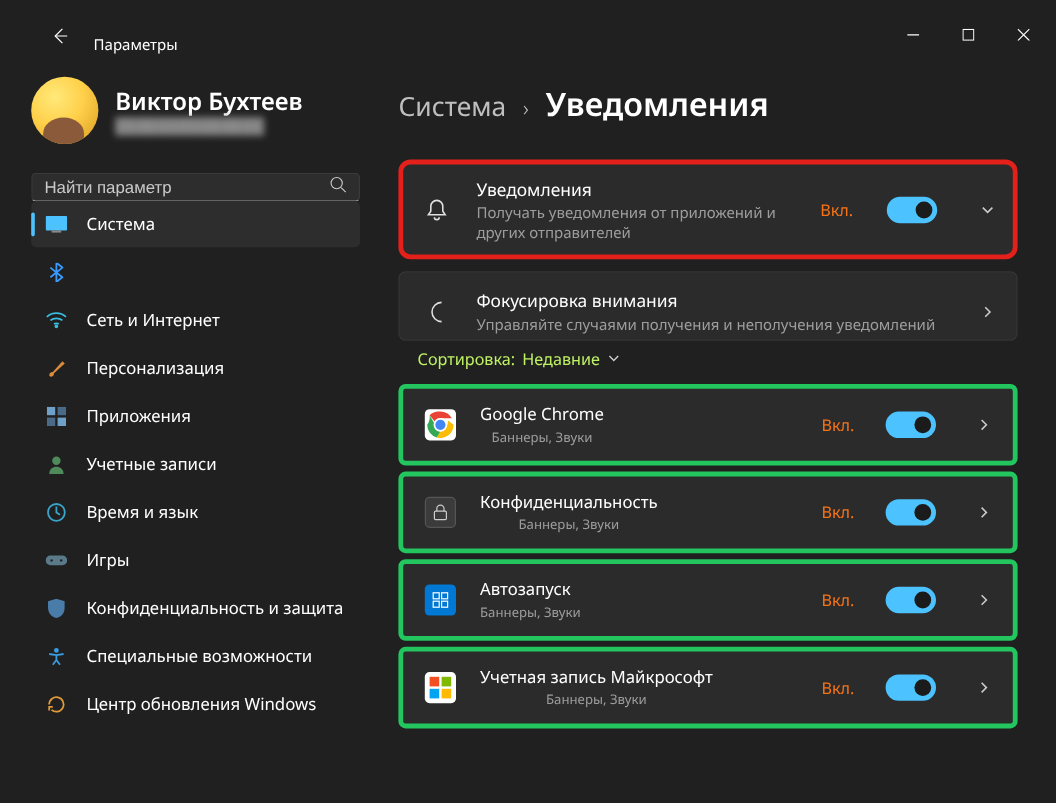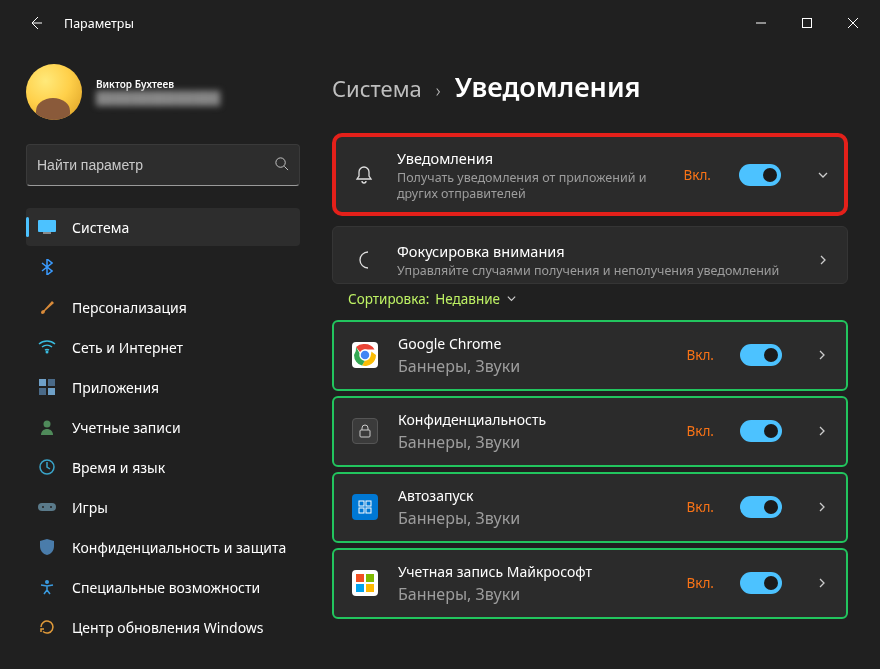--- a/index.html
+++ b/index.html
@@ -9,22 +9,23 @@
     color: #fff;
     width: 880px;
     height: 669px;
     overflow: hidden;
     font-size: 14px;
   }
   
   .titlebar {
     height: 46px;
     display: flex;
-    align-items: center;
+    align-items: flex-end;
     padding: 0 4px 0 20px;
+    margin-left: 14px;
   }
   .back-arrow {
     width: 32px; height: 32px;
     display: flex; align-items: center; justify-content: center;
     color: #ccc; cursor: pointer; border-radius: 4px;
   }
   .titlebar-title { font-size: 12.5px; color: #fff; margin-left: 12px; }
   .wincontrols { margin-left: auto; display: flex; }
   .winbtn { width: 46px; height: 34px; display:flex;align-items:center;justify-content:center; color:#fff; cursor:pointer;}
   
@@ -36,28 +37,27 @@
   .avatar {
     width:56px; height:56px; border-radius:50%;
     background: radial-gradient(circle at 35% 30%, #ffe97a 0%, #ffd04a 45%, #d89a1f 100%);
     position:relative; overflow:hidden;
   }
   .avatar::after{
     content:""; position:absolute; bottom:-4px; left:10px; width:34px; height:26px;
     background:#8a5a3a; border-radius:50% 50% 40% 40%;
   }
   .profile-text { line-height:1.25; }
-  .profile-name { font-size:10px; font-weight:600; }
+  .profile-name { font-size:20px; font-weight:600; }
   .profile-email { font-size:12.5px; color:#888; filter: blur(3px);}
   
   .search {
-    height:42px; background:#2d2d2d; border:1px solid #3a3a3a;
+    height:24px; background:#2d2d2d; border:1px solid #3a3a3a;
     border-bottom:1px solid #9a9a9a;
     border-radius:4px; display:flex; align-items:center; padding:0 10px;
-    margin-bottom:22px;
   }
   .search input{
     flex:1; background:transparent; border:none; outline:none; color:#fff;
     font-size:14px;
   }
   .search input::placeholder{ color:#c9c9c9; }
   .search-icn{ color:#ccc; }
   
   .nav { display:flex; flex-direction:column; gap:2px; }
   .nav-item{
@@ -99,32 +99,32 @@
     content:""; position:absolute; width:14px; height:14px; border-radius:50%;
     background:#1b1b1b; top:4px; right:4px;
   }
   .chev{ color:#ccc; width:12px; display:flex; justify-content:center;}
   
   .sect-title{ font-size:14.5px; font-weight:600; margin:26px 0 12px 2px;}
   .sort-row{ display:flex; align-items:center; gap:6px; color:#bef264; font-size:13.5px;
     padding:0 0 12px 16px; cursor:pointer;}
   
   .approw{
-    background:#2b2b2b; border:2px solid #22c55e; border-radius:6px;
+    background:#2b2b2b; border:4px solid #22c55e; border-radius:6px;
     padding:12px 18px 12px 18px; display:flex; align-items:center; gap:20px;
     margin-bottom:5px; cursor:pointer;
   }
   .appicn{ width:26px; height:26px; border-radius:4px; display:flex;align-items:center;justify-content:center;}
   .ic-chrome{ background:#fff; position:relative;}
   .ic-chrome svg{display:block;}
   .ic-priv{ background:#3b3b3b; border:1px solid #555;}
   .ic-auto{ background:#0078d4;}
   .ic-ms{ background:#fff;}
   .app-title{ font-size:14px;}
-  .app-sub{ font-size:16px; color:#9d9d9d; margin-top:2px;}
+  .app-sub{ font-size:11px; color:#9d9d9d; margin-top:2px;text-align:center;}
   .approw .spacer{flex:1;}
   .main::-webkit-scrollbar{width:0;}
 </style>
 </head>
 <body>
 
 <div class="titlebar">
   <div class="back-arrow">
     <svg width="16" height="16" viewBox="0 0 16 16">
         <path d="M10 2 4 8l6 6" stroke="#fff" stroke-width="1" fill="none"></path>
@@ -184,34 +184,34 @@
       </div>
       <div class="nav-item">
         <span class="nav-icn" style="color:#3a9bff">
           <svg width="12" height="16" viewBox="0 0 12 16">
               <path d="M6 0v16l5-4-10-8m0 8l10-8-5-4" stroke="#3a9bff" fill="none" stroke-width="1.5"></path>
             </svg>
         </span>
       </div>
       <div class="nav-item">
         <span class="nav-icn">
-          <svg width="16" height="16" viewBox="0 0 16 16">
-              <path d="M2 14c0-2 1-3 3-3l8-9 2 2-9 8c0 2-1 3-3 3z" fill="#d98b3a"></path>
-            </svg>
-        </span>
-        <span>Персонализация</span>
-      </div>
-      <div class="nav-item">
-        <span class="nav-icn">
           <svg width="18" height="14" viewBox="0 0 18 14">
               <path d="M1 4a12 12 0 0116 0M4 7a8 8 0 0110 0M7 10a4 4 0 014 0" stroke="#39bde0" fill="none" stroke-width="1.5"></path>
               <circle cx="9" cy="12" r="1.5" fill="#39bde0"></circle>
             </svg>
         </span>
         <span>Сеть и Интернет</span>
+      </div>
+      <div class="nav-item">
+        <span class="nav-icn">
+          <svg width="16" height="16" viewBox="0 0 16 16">
+              <path d="M2 14c0-2 1-3 3-3l8-9 2 2-9 8c0 2-1 3-3 3z" fill="#d98b3a"></path>
+            </svg>
+        </span>
+        <span>Персонализация</span>
       </div>
       <div class="nav-item">
         <span class="nav-icn">
           <svg width="16" height="16" viewBox="0 0 16 16">
               <rect x="0" y="0" width="7" height="7" fill="#6fa0c7"></rect>
               <rect x="9" y="0" width="7" height="7" fill="#4a6a88"></rect>
               <rect x="0" y="9" width="7" height="7" fill="#4a6a88"></rect>
               <rect x="9" y="9" width="7" height="7" fill="#6fa0c7"></rect>
             </svg>
         </span>

